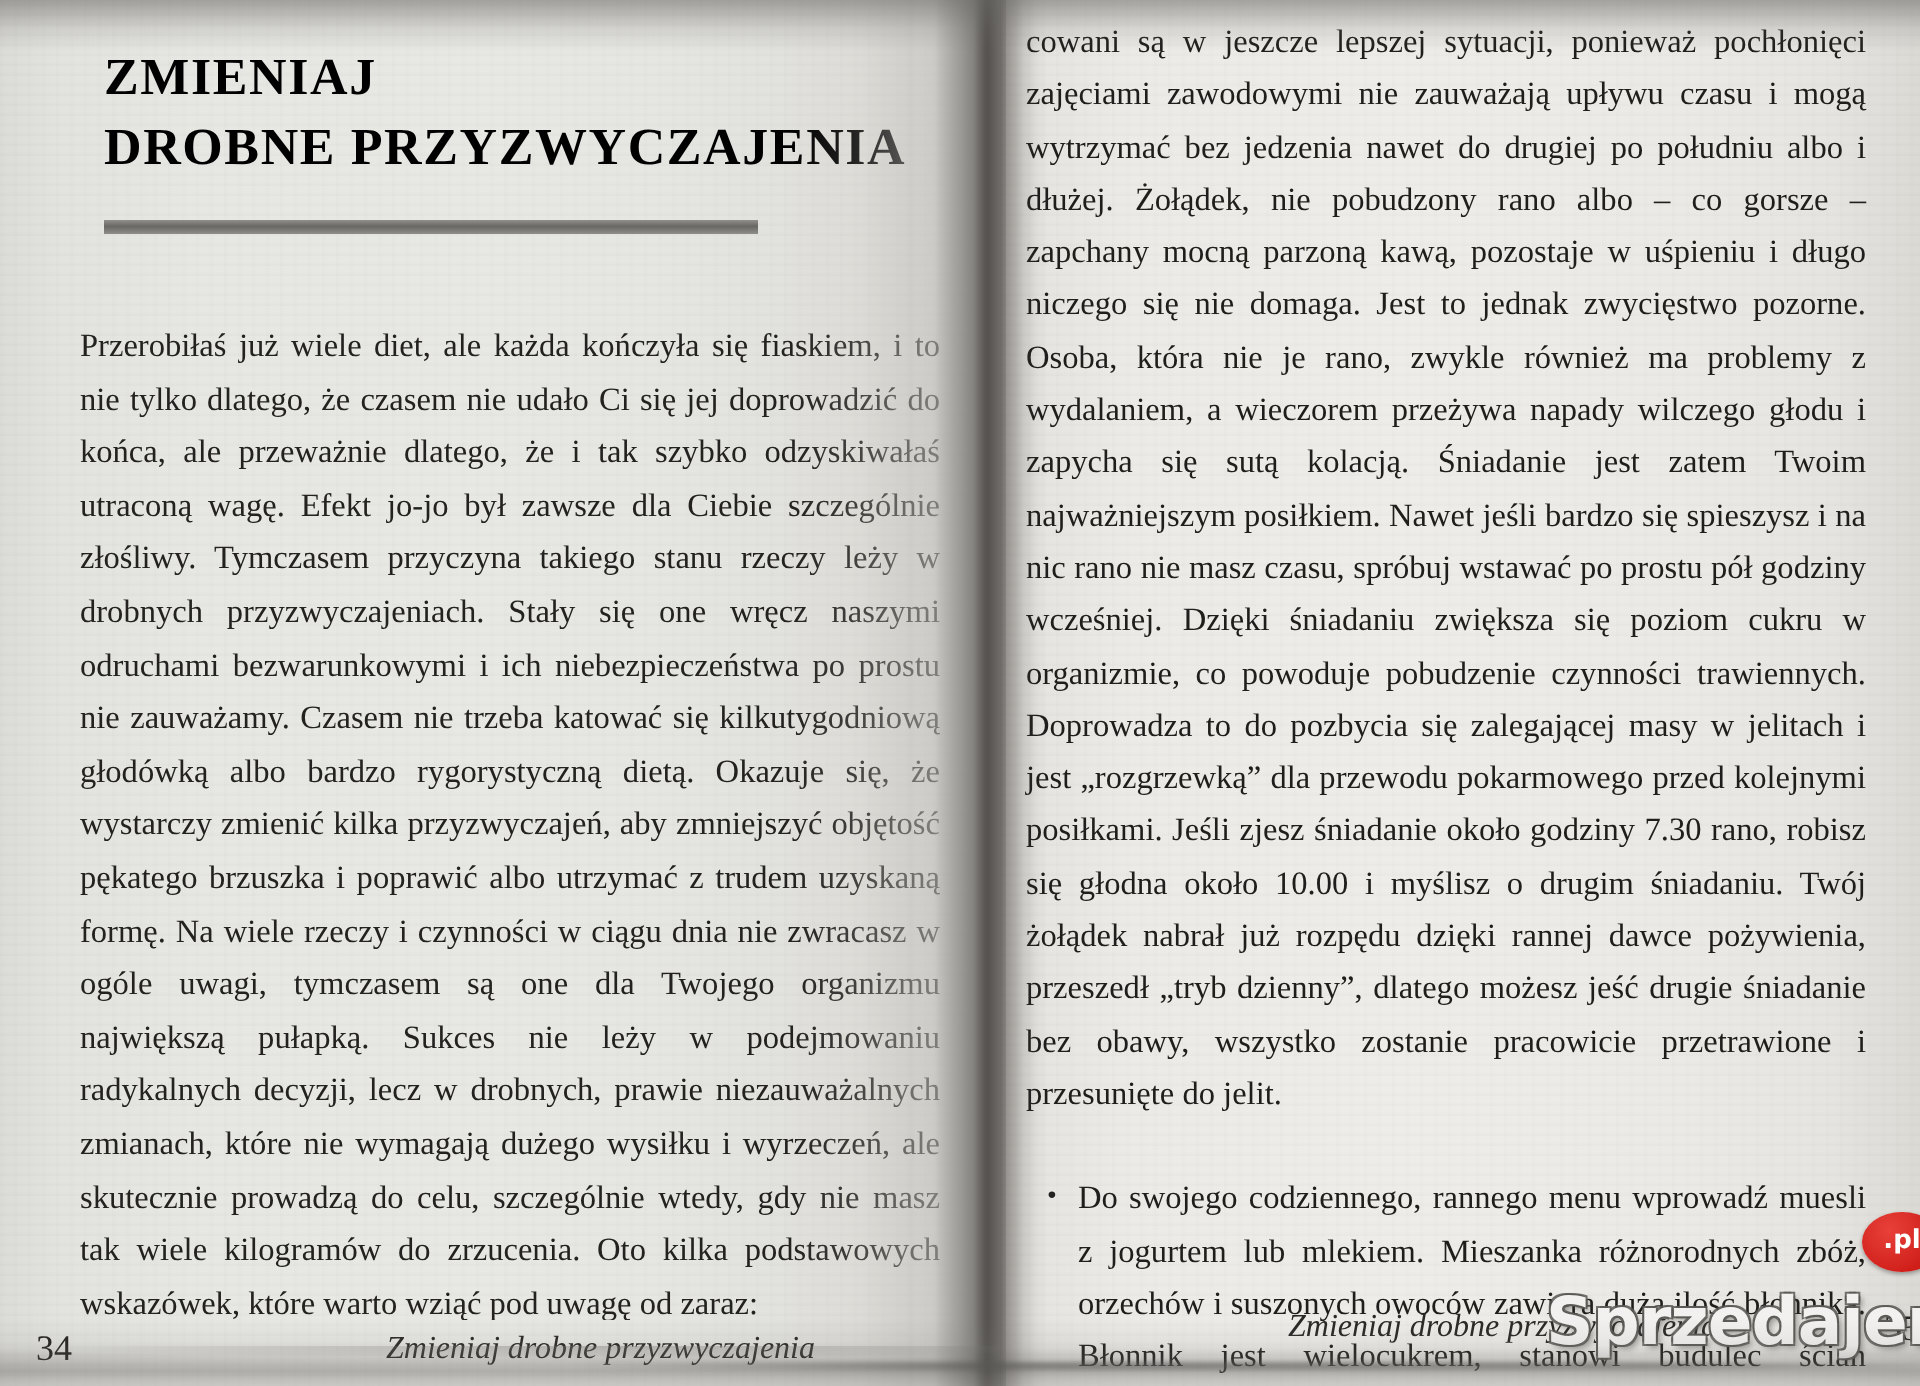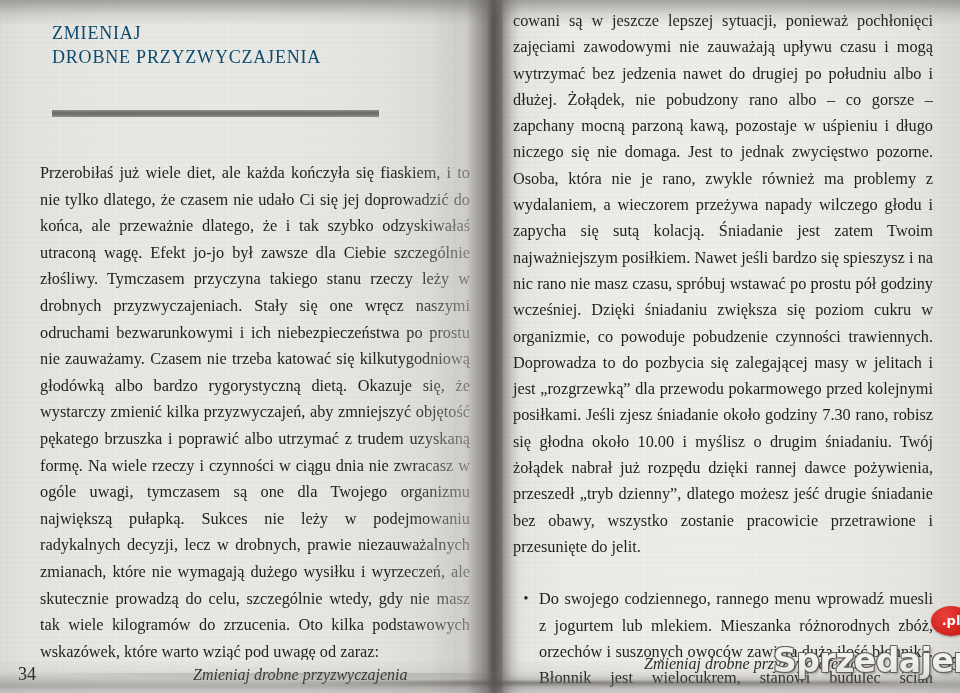--- a/index.html
+++ b/index.html
@@ -69,22 +69,22 @@
   }
   #gutter-core{
     position:absolute;left:487px;top:0;width:16px;height:693px;
     background:linear-gradient(90deg, rgba(60,57,54,.0), rgba(55,52,49,.42) 45%, rgba(70,67,64,.22) 100%);
     pointer-events:none;
   }
 
   
   .title-block{position:absolute;left:52px;top:22px;width:400px;}
   .title-line{
-    font-size:18px;letter-spacing:.8px;color:#0c4a6e;
-    line-height:1.33;font-weight:400;white-space:nowrap;
+    font-size:26px;letter-spacing:.8px;color:#000000;
+    line-height:1.33;font-weight:700;white-space:nowrap;
   }
   #title-rule{
     position:absolute;left:0;top:88px;width:327px;height:7px;
     background:linear-gradient(180deg,#8d8b88,#63615e 45%,#8b8986);
     opacity:.95;
   }
 
   
   #left-col-clip{
     position:absolute;left:0;top:160px;width:470px;height:500px;overflow:hidden;

